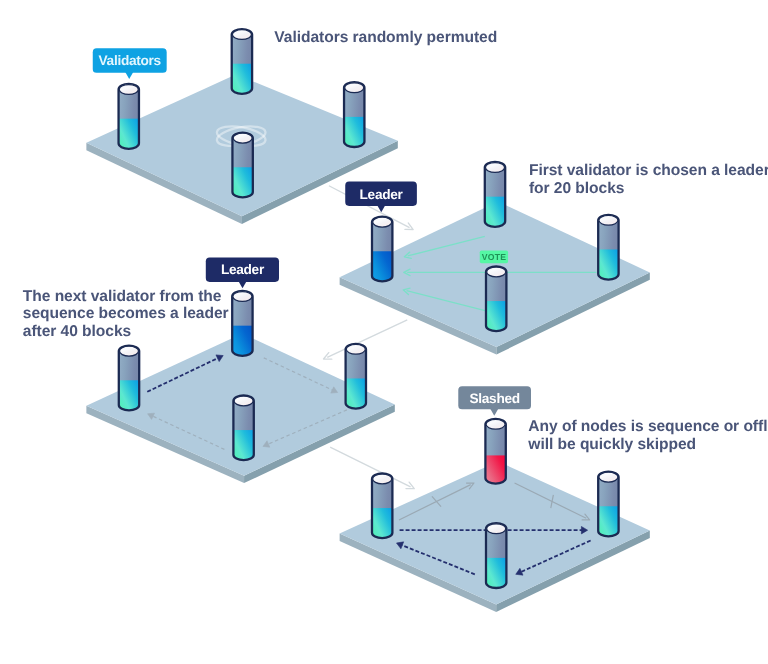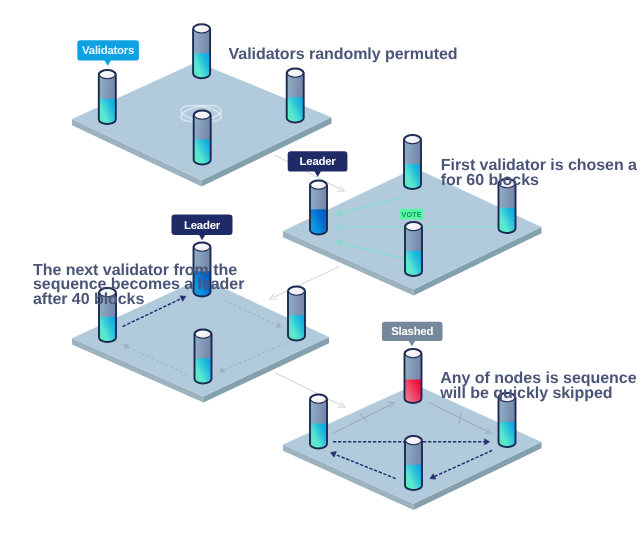--- a/index.html
+++ b/index.html
@@ -1,20 +1,20 @@
 <!DOCTYPE html>
 <html><head>
 <meta charset="utf-8">
 <style>
   html,body{margin:0;padding:0;}
   body{width:640px;height:553px;background:#ffffff;font-family:"Liberation Sans",sans-serif;overflow:hidden;-webkit-font-smoothing:antialiased;text-rendering:geometricPrecision;}
   svg text{-webkit-font-smoothing:antialiased;}
   #stage{position:relative;width:640px;height:553px;}
   svg#scene{position:absolute;left:0;top:0;width:640px;height:553px;}
-  .caption{position:absolute;color:#4a5578;font-size:16px;line-height:14.7px;font-weight:600;white-space:pre;letter-spacing:-0.05px;margin-top:24px;}
+  .caption{position:absolute;color:#4a5578;font-size:13px;line-height:14.7px;font-weight:600;white-space:pre;letter-spacing:-0.05px;}
 </style>
 </head>
 <body>
 
 <div id="stage">
   <svg id="scene" viewBox="0 0 640 553">
       <defs>
         <linearGradient id="gGray" x1="0" y1="0" x2="1" y2="0.18">
           <stop offset="0" stop-color="#93aec6"></stop>
           <stop offset="0.35" stop-color="#88a3bd"></stop>
@@ -304,20 +304,20 @@
         <g>
           <path d="M407.09999999999997,338.1 L416.7,338.1 L411.9,346.40000000000003 Z" fill="#74879b"></path>
           <rect x="381.9" y="321.8" width="60.6" height="19.3" rx="3.2" fill="#74879b"></rect>
           <text x="412.2" y="335.45" text-anchor="middle" font-family="&quot;Liberation Sans&quot;,sans-serif" font-size="11.4" font-weight="700" fill="#ffffff" letter-spacing="-0.25">Slashed</text>
         </g>
       </g>
     </svg>
   <div id="overlay">
       <div class="caption" style="left: 228.6px; top: 23.8px;">Validators randomly permuted</div>
       <div class="caption" style="left: 440.8px; top: 135.2px;">First validator is chosen a leader
-for 60 blocks</div>
-      <div class="caption" style="left: 33px; top: 239.5px;">The next validator from the
+for 20 blocks</div>
+      <div class="caption" style="left: 19px; top: 239.5px;">The next validator from the
 sequence becomes a leader
 after 40 blocks</div>
       <div class="caption" style="left: 440.3px; top: 347.8px;">Any of nodes is sequence or offline,
 will be quickly skipped</div>
     </div>
 </div>
 
 </body></html>

